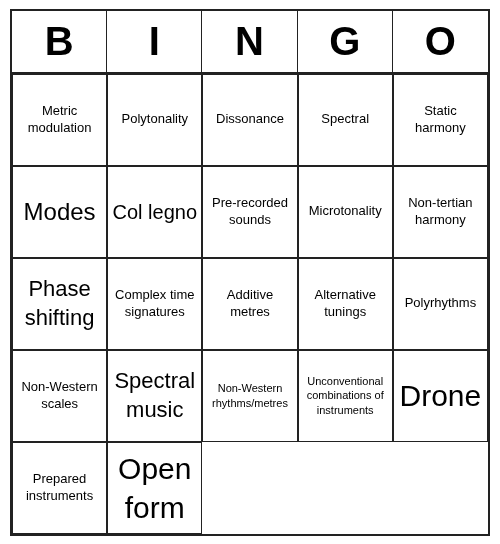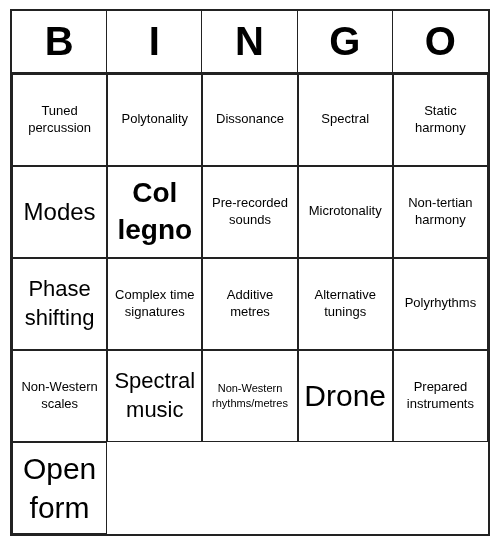--- a/index.html
+++ b/index.html
@@ -54,35 +54,36 @@
 
 <div class="bingo-card">
   <div class="bingo-header">
   <div class="bingo-letter">B</div>
       <div class="bingo-letter">I</div>
       <div class="bingo-letter">N</div>
       <div class="bingo-letter">G</div>
       <div class="bingo-letter">O</div>
     </div>
   <div class="bingo-grid">
-      <div class="bingo-cell">Tuned percussion</div>
+  <div class="bingo-cell">Metric modulation</div>
       <div class="bingo-cell">Polytonality</div>
       <div class="bingo-cell">Dissonance</div>
       <div class="bingo-cell">Spectral</div>
       <div class="bingo-cell">Static harmony</div>
       <div class="bingo-cell" style="font-size: 24px; text-align: center;">Modes</div>
-      <div class="bingo-cell" style="font-size: 28px; font-weight: bold;">Col legno</div>
+      <div class="bingo-cell" style="font-size: 20px;">Col legno</div>
       <div class="bingo-cell">Pre-recorded sounds</div>
       <div class="bingo-cell">Microtonality</div>
       <div class="bingo-cell">Non-tertian harmony</div>
       <div class="bingo-cell" style="font-size: 22px;">Phase shifting</div>
       <div class="bingo-cell">Complex time signatures</div>
       <div class="bingo-cell">Additive metres</div>
       <div class="bingo-cell">Alternative tunings</div>
       <div class="bingo-cell">Polyrhythms</div>
       <div class="bingo-cell">Non-Western scales</div>
       <div class="bingo-cell" style="font-size: 22px;">Spectral music</div>
       <div class="bingo-cell" style="font-size: 11px;">Non-Western rhythms/metres</div>
+      <div class="bingo-cell" style="font-size: 11px;">Unconventional combinations of instruments</div>
       <div class="bingo-cell" style="font-size: 30px;">Drone</div>
       <div class="bingo-cell">Prepared instruments</div>
       <div class="bingo-cell" style="font-size: 30px; text-align: center;">Open form</div>
     </div>
 </div>
 
 </body></html>

